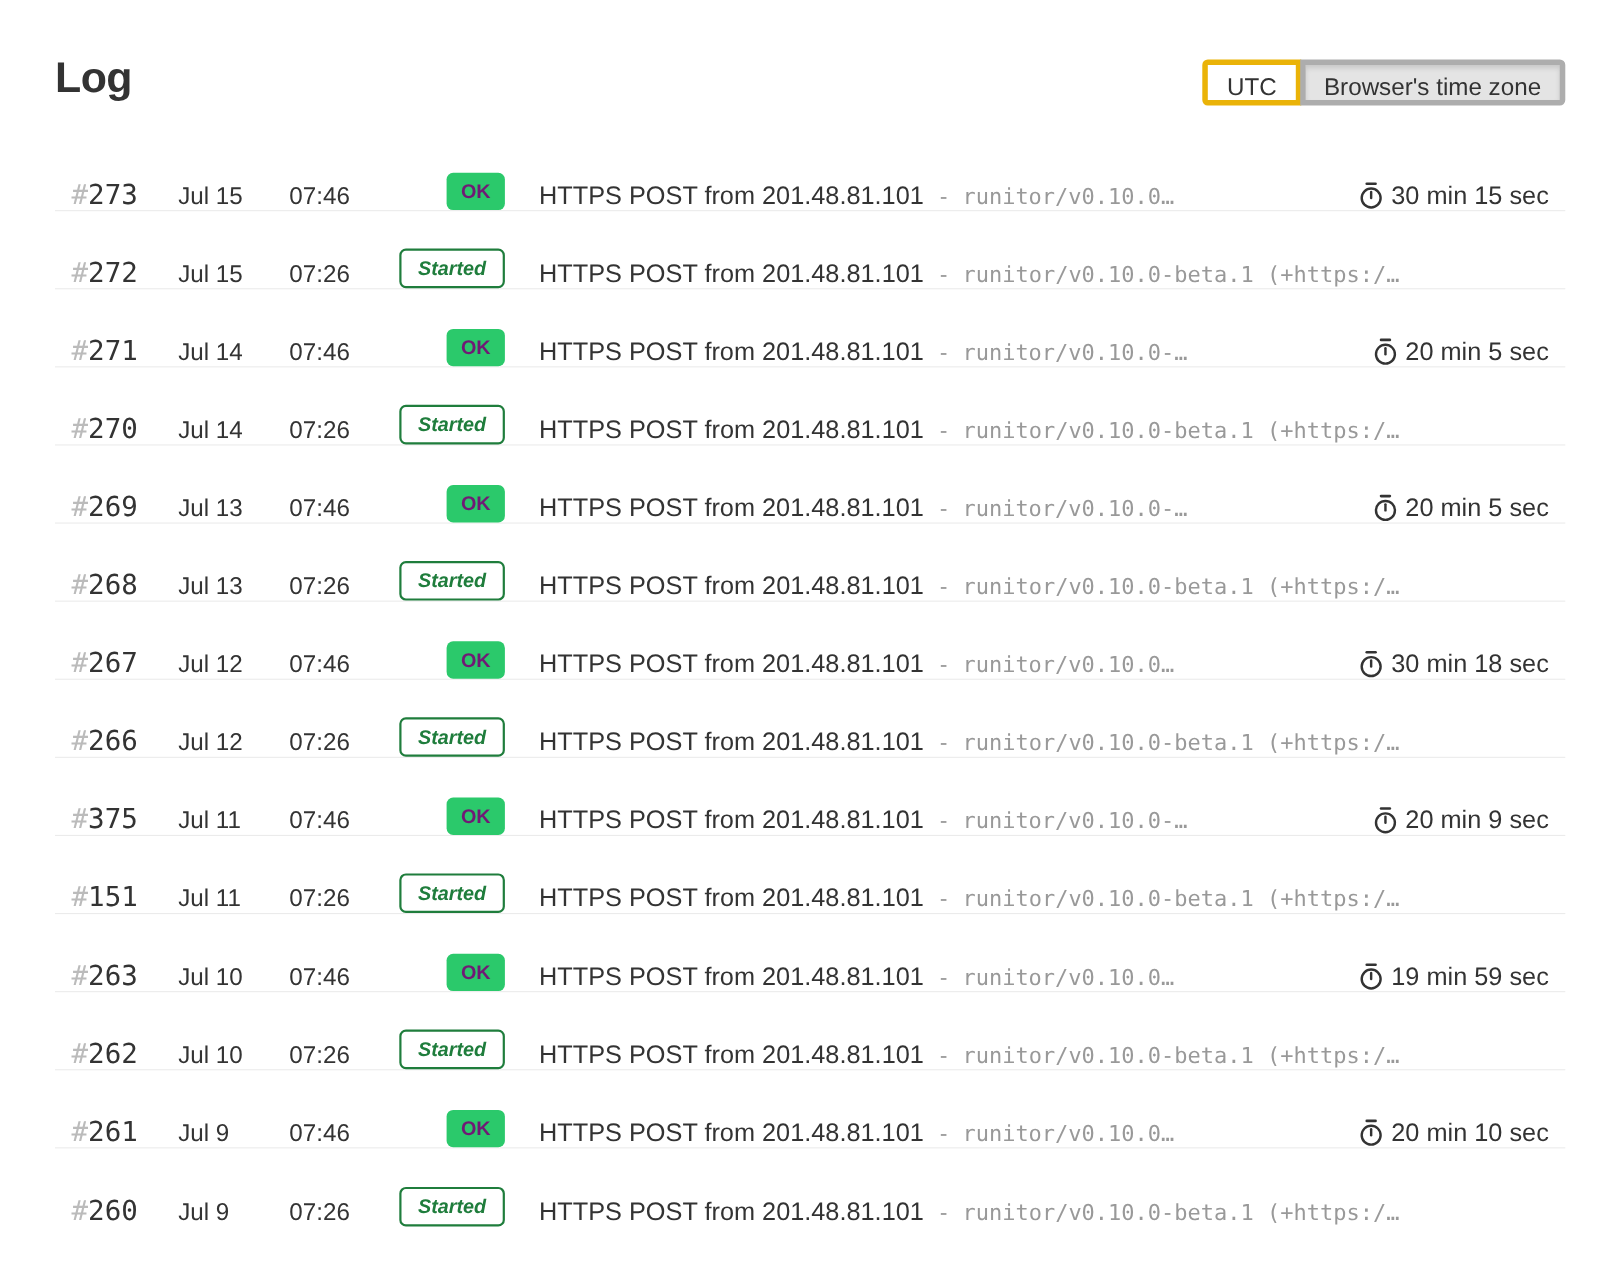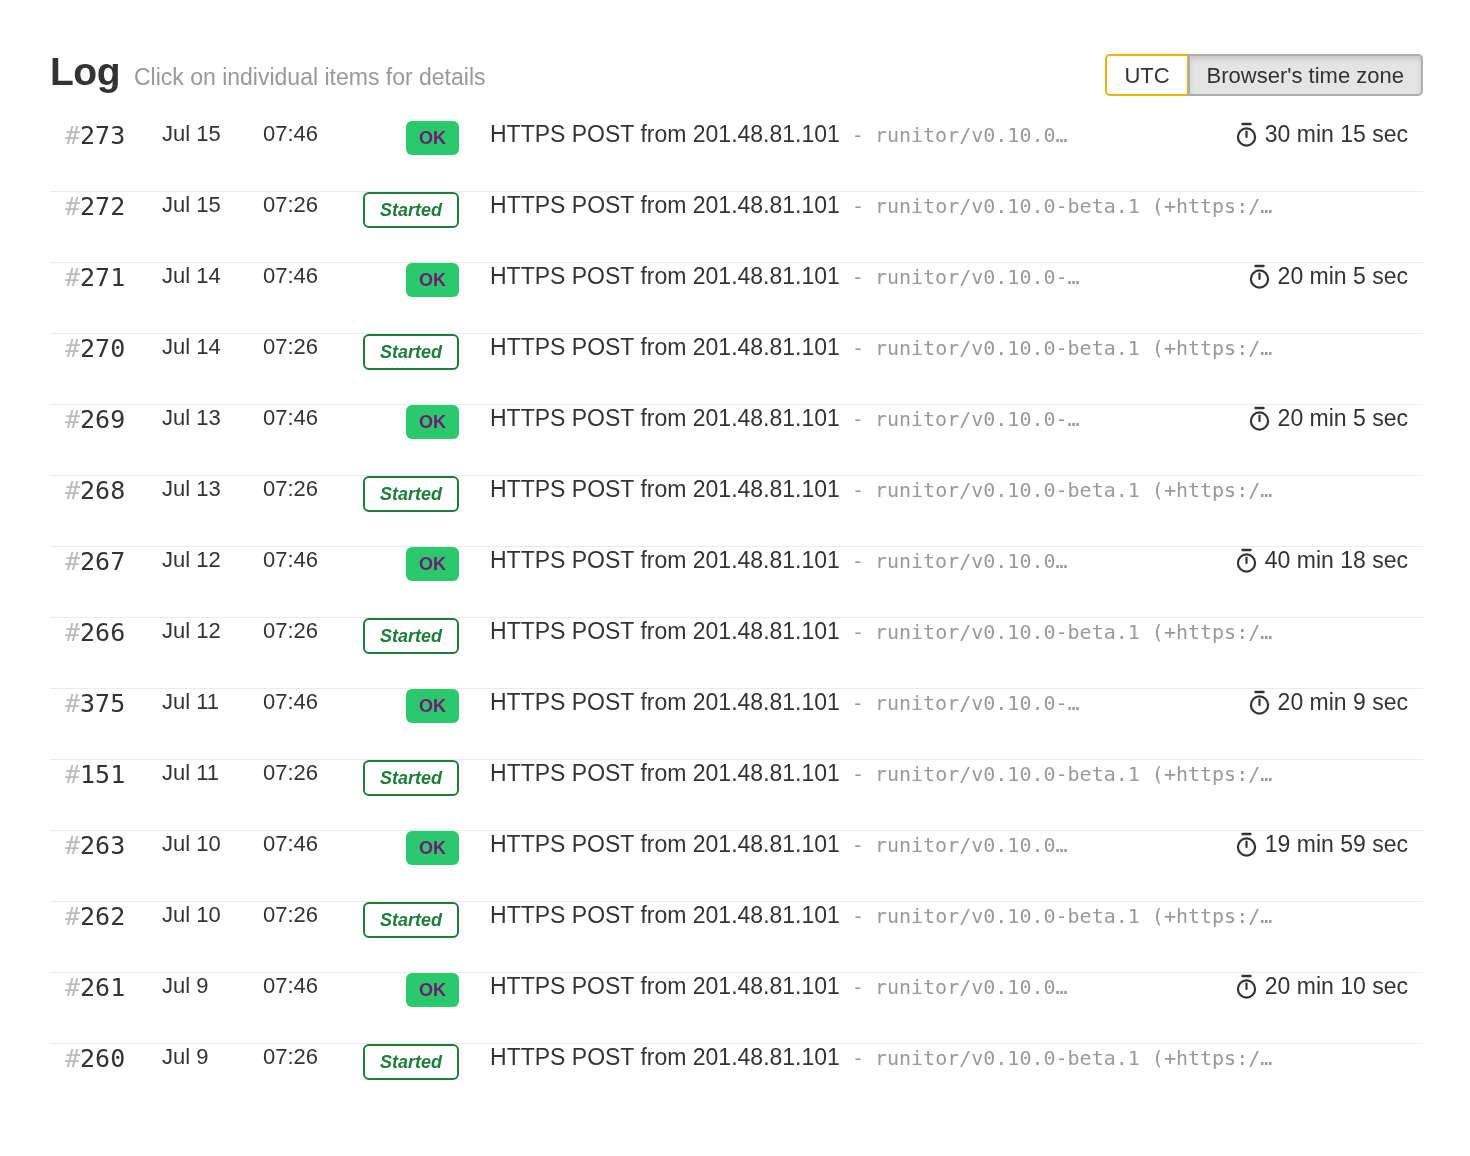--- a/index.html
+++ b/index.html
@@ -15,34 +15,34 @@
   
   .header { margin-top: 50px; display: flex; align-items: baseline; }
   .title { font-size: 39px; font-weight: 700; color: #333; margin: 0; letter-spacing: -0.5px; }
   .subtitle { font-size: 23px; color: #999; margin-left: 14px; font-weight: 400; }
 
   .btn-group { position: absolute; right: 47px; top: 4px; display: flex; }
   .btn {
     height: 42px; padding: 0 17px;
     font-family: "Liberation Sans", sans-serif;
     font-size: 22px; color: #333;
-    background: #ffffff; border: 2px solid #eab308;
+    background: #ffffff; border: 5px solid #eab308;
     cursor: pointer; line-height: 40px;
   }
   .btn.left { border-radius: 5px 0 0 5px; }
   .btn.right { border-radius: 0 5px 5px 0; margin-left: -1px; }
   .btn.active {
     background: #e4e4e4; border-color: #adadad;
     box-shadow: inset 0 3px 5px rgba(0,0,0,0.12);
   }
 
   
   .log-table { margin-top: 27px; }
   .log-row {
-    display: flex; align-items: flex-start;
+    display: flex; align-items: flex-end;
     height: 71px;
     border-bottom: 1px solid #ebebeb;
     cursor: pointer;
   }
   .log-row:last-child { border-bottom: none; }
 
   .col-num {
     flex: 0 0 112px; padding-left: 15px;
     font-family: "DejaVu Sans Mono", monospace;
     font-size: 25px; white-space: nowrap;
@@ -77,21 +77,20 @@
     font-size: 23px; color: #333; white-space: nowrap;
   }
   .stopwatch { margin-right: 7px; display: block; }
 </style>
 </head>
 <body>
 
 <div class="page">
   <div class="header">
     <h1 class="title">Log</h1>
-    <span class="subtitle">Click on individual items for details</span>
     <div class="btn-group">
       <button class="btn left">UTC</button>
       <button class="btn right active">Browser's time zone</button>
     </div>
   </div>
 
   <div class="log-table" id="log-table">
   <div class="log-row">
     <div class="col-num"><span class="hash">#</span><span class="numval">273</span></div>
     <div class="col-date">Jul 15</div>
@@ -235,21 +234,21 @@
       <span class="desc-main">HTTPS POST from 201.48.81.101</span>
       <span class="desc-sep">-</span>
       <span class="desc-agent">runitor/v0.10.0…</span>
     </div>
     <div class="col-dur">
       <svg class="stopwatch" width="23" height="26" viewBox="0 0 23 26" fill="none" xmlns="http://www.w3.org/2000/svg">
         <path d="M7.5 2 H15.5" stroke="#333333" stroke-width="2.4" stroke-linecap="round"></path>
         <circle cx="11.5" cy="15" r="8.6" stroke="#333333" stroke-width="2.2" fill="none"></circle>
         <path d="M11.5 15 V9.5" stroke="#333333" stroke-width="2.2" stroke-linecap="round"></path>
       </svg>
-      <span class="dur-text">40 min 18 sec</span>
+      <span class="dur-text">30 min 18 sec</span>
     </div>
   </div>
 
   <div class="log-row">
     <div class="col-num"><span class="hash">#</span><span class="numval">266</span></div>
     <div class="col-date">Jul 12</div>
     <div class="col-time">07:26</div>
     <div class="col-badge">
       <span class="badge started">Started</span>
     </div>

